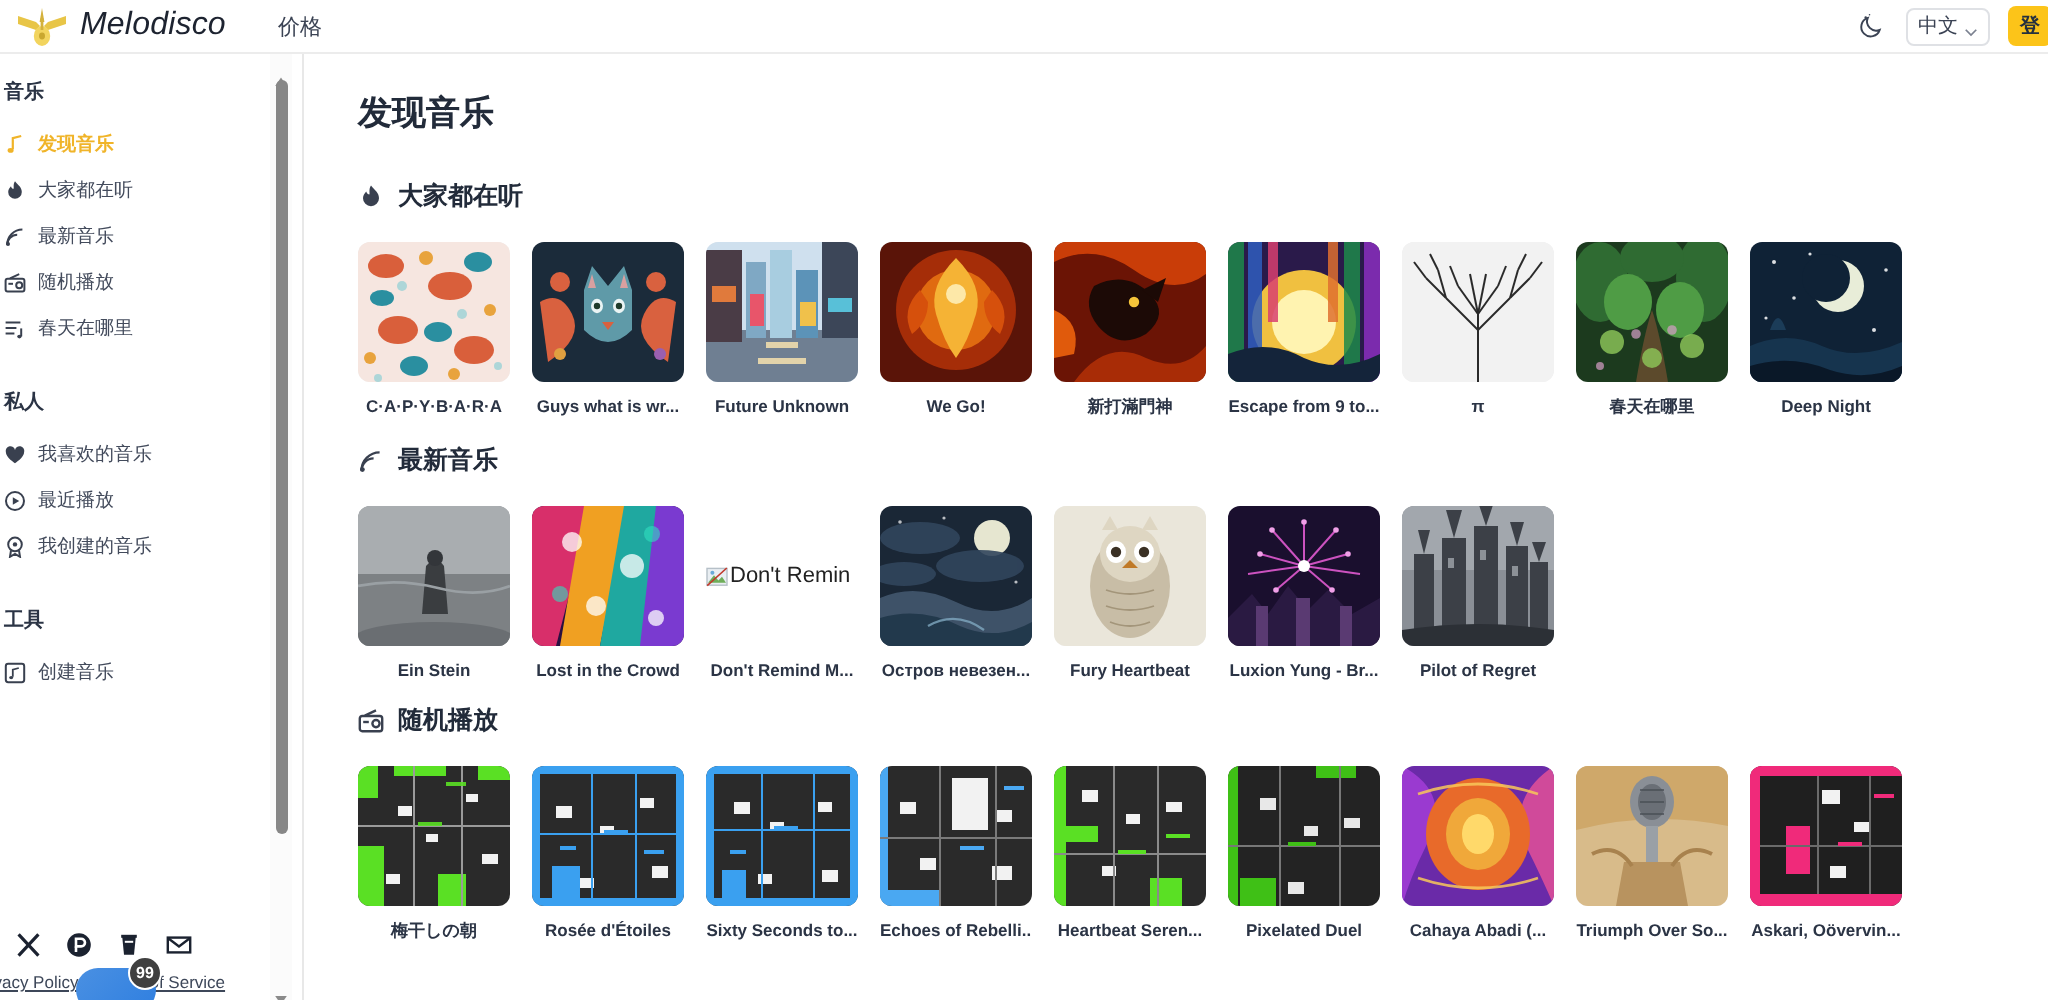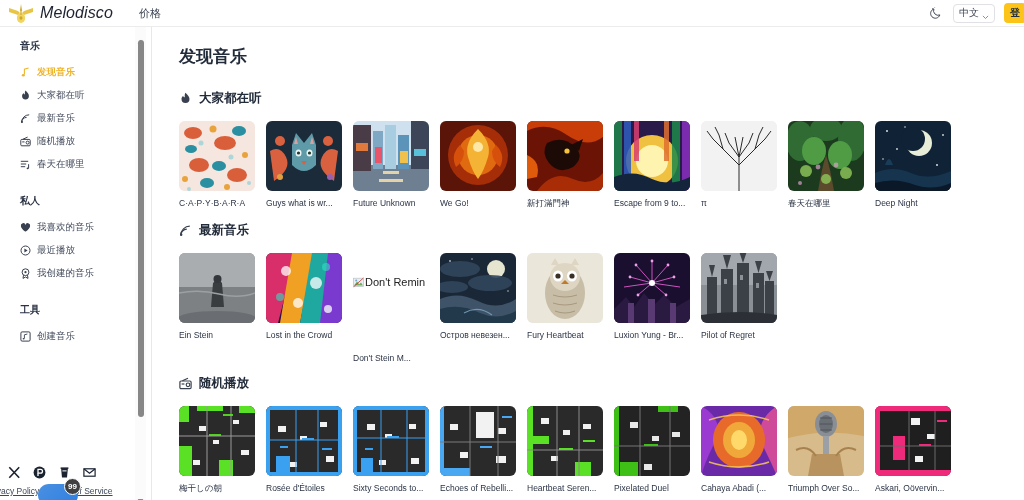--- a/index.html
+++ b/index.html
@@ -49,21 +49,21 @@
 
   
   .sidebar {
     width: 152px; min-width: 152px;
     background: #fff;
     border-right: 1px solid #e8e8e8;
     position: relative;
     display: flex; flex-direction: column;
     padding-top: 10px;
   }
-  .side-scroll { flex: 1; overflow: hidden; padding-left: 18px; padding-right: 16px; }
+  .side-scroll { flex: 1; overflow: hidden; padding-left: 0; padding-right: 16px; }
   .side-group-title {
     font-size: 10px; font-weight: 700; color: #2b3445;
     margin: 8px 0 8px 2px;
   }
   .side-group-title.first { margin-top: 2px; }
   .side-item {
     display: flex; align-items: center; gap: 6px;
     font-size: 9.5px; color: #434b5c;
     padding: 5px 2px; cursor: pointer; border-radius: 4px;
     white-space: nowrap;
@@ -125,28 +125,28 @@
   .section-title { font-size: 12.5px; font-weight: 700; color: #222b3a; }
 
   .cards { display: flex; gap: 11px; padding-left: 3px; }
   .card { width: 76px; flex: 0 0 76px; cursor: pointer; }
   .card-art {
     width: 76px; height: 70px; border-radius: 6px;
     overflow: hidden; position: relative; background: #eee;
   }
   .card-art svg, .card-art .px { display: block; width: 100%; height: 100%; }
   .card-title {
-    margin-top: 7px; font-size: 8.5px; font-weight: 400; color: #2b3445;
-    white-space: nowrap; overflow: hidden; text-overflow: clip;
+    margin-top: 7px; font-size: 8.5px; font-weight: 700; color: #2b3445;
+    white-space: nowrap; overflow: hidden; text-overflow: clip; text-align: center;
   }
   
   .broken {
-    width: 76px; height: 70px; display: flex; align-items: flex-start;
+    width: 76px; height: 70px; display: flex; align-items: center;
     font-size: 11px; color: #222; background: #fff;
-    white-space: nowrap; overflow: visible; margin-top: 23px;
+    white-space: nowrap; overflow: visible;
   }
   .broken .bi {
     width: 11px; height: 11px; flex: 0 0 11px; margin-right: 1px; margin-top: 1px;
   }
 </style>
 </head>
 <body>
 
 <div id="app">
 
@@ -629,21 +629,21 @@
               <span class="bi">
                 <svg viewBox="0 0 11 11" xmlns="http://www.w3.org/2000/svg">
                   <rect x="0.5" y="1.2" width="10" height="8.4" fill="#e9eef2" stroke="#b6c0c8" stroke-width=".7"></rect>
                   <path d="M1 8.4 L4 4.6 L6.2 7.2 L8 5.4 L10 8.4z" fill="#6fae5a"></path>
                   <circle cx="3.2" cy="3.4" r="1" fill="#6aa9d8"></circle>
                   <path d="M0.6 9.8 L10.4 1" stroke="#c0392b" stroke-width=".8"></path>
                 </svg>
               </span>
               <span>Don't Remin</span>
             </div>
-            <div class="card-title">Don't Stein M...</div>
+            <div class="card-title">Don't Remind M...</div>
           </div>
 
           <div class="card">
             <div class="card-art">
               <svg viewBox="0 0 76 70" xmlns="http://www.w3.org/2000/svg">
                 <rect width="76" height="70" fill="#1a2736"></rect>
                 <circle cx="56" cy="16" r="9" fill="#e6e6d0"></circle>
                 <g fill="#31455c" opacity=".9">
                     <ellipse cx="20" cy="16" rx="20" ry="8"></ellipse>
                     <ellipse cx="50" cy="30" rx="22" ry="8"></ellipse>

